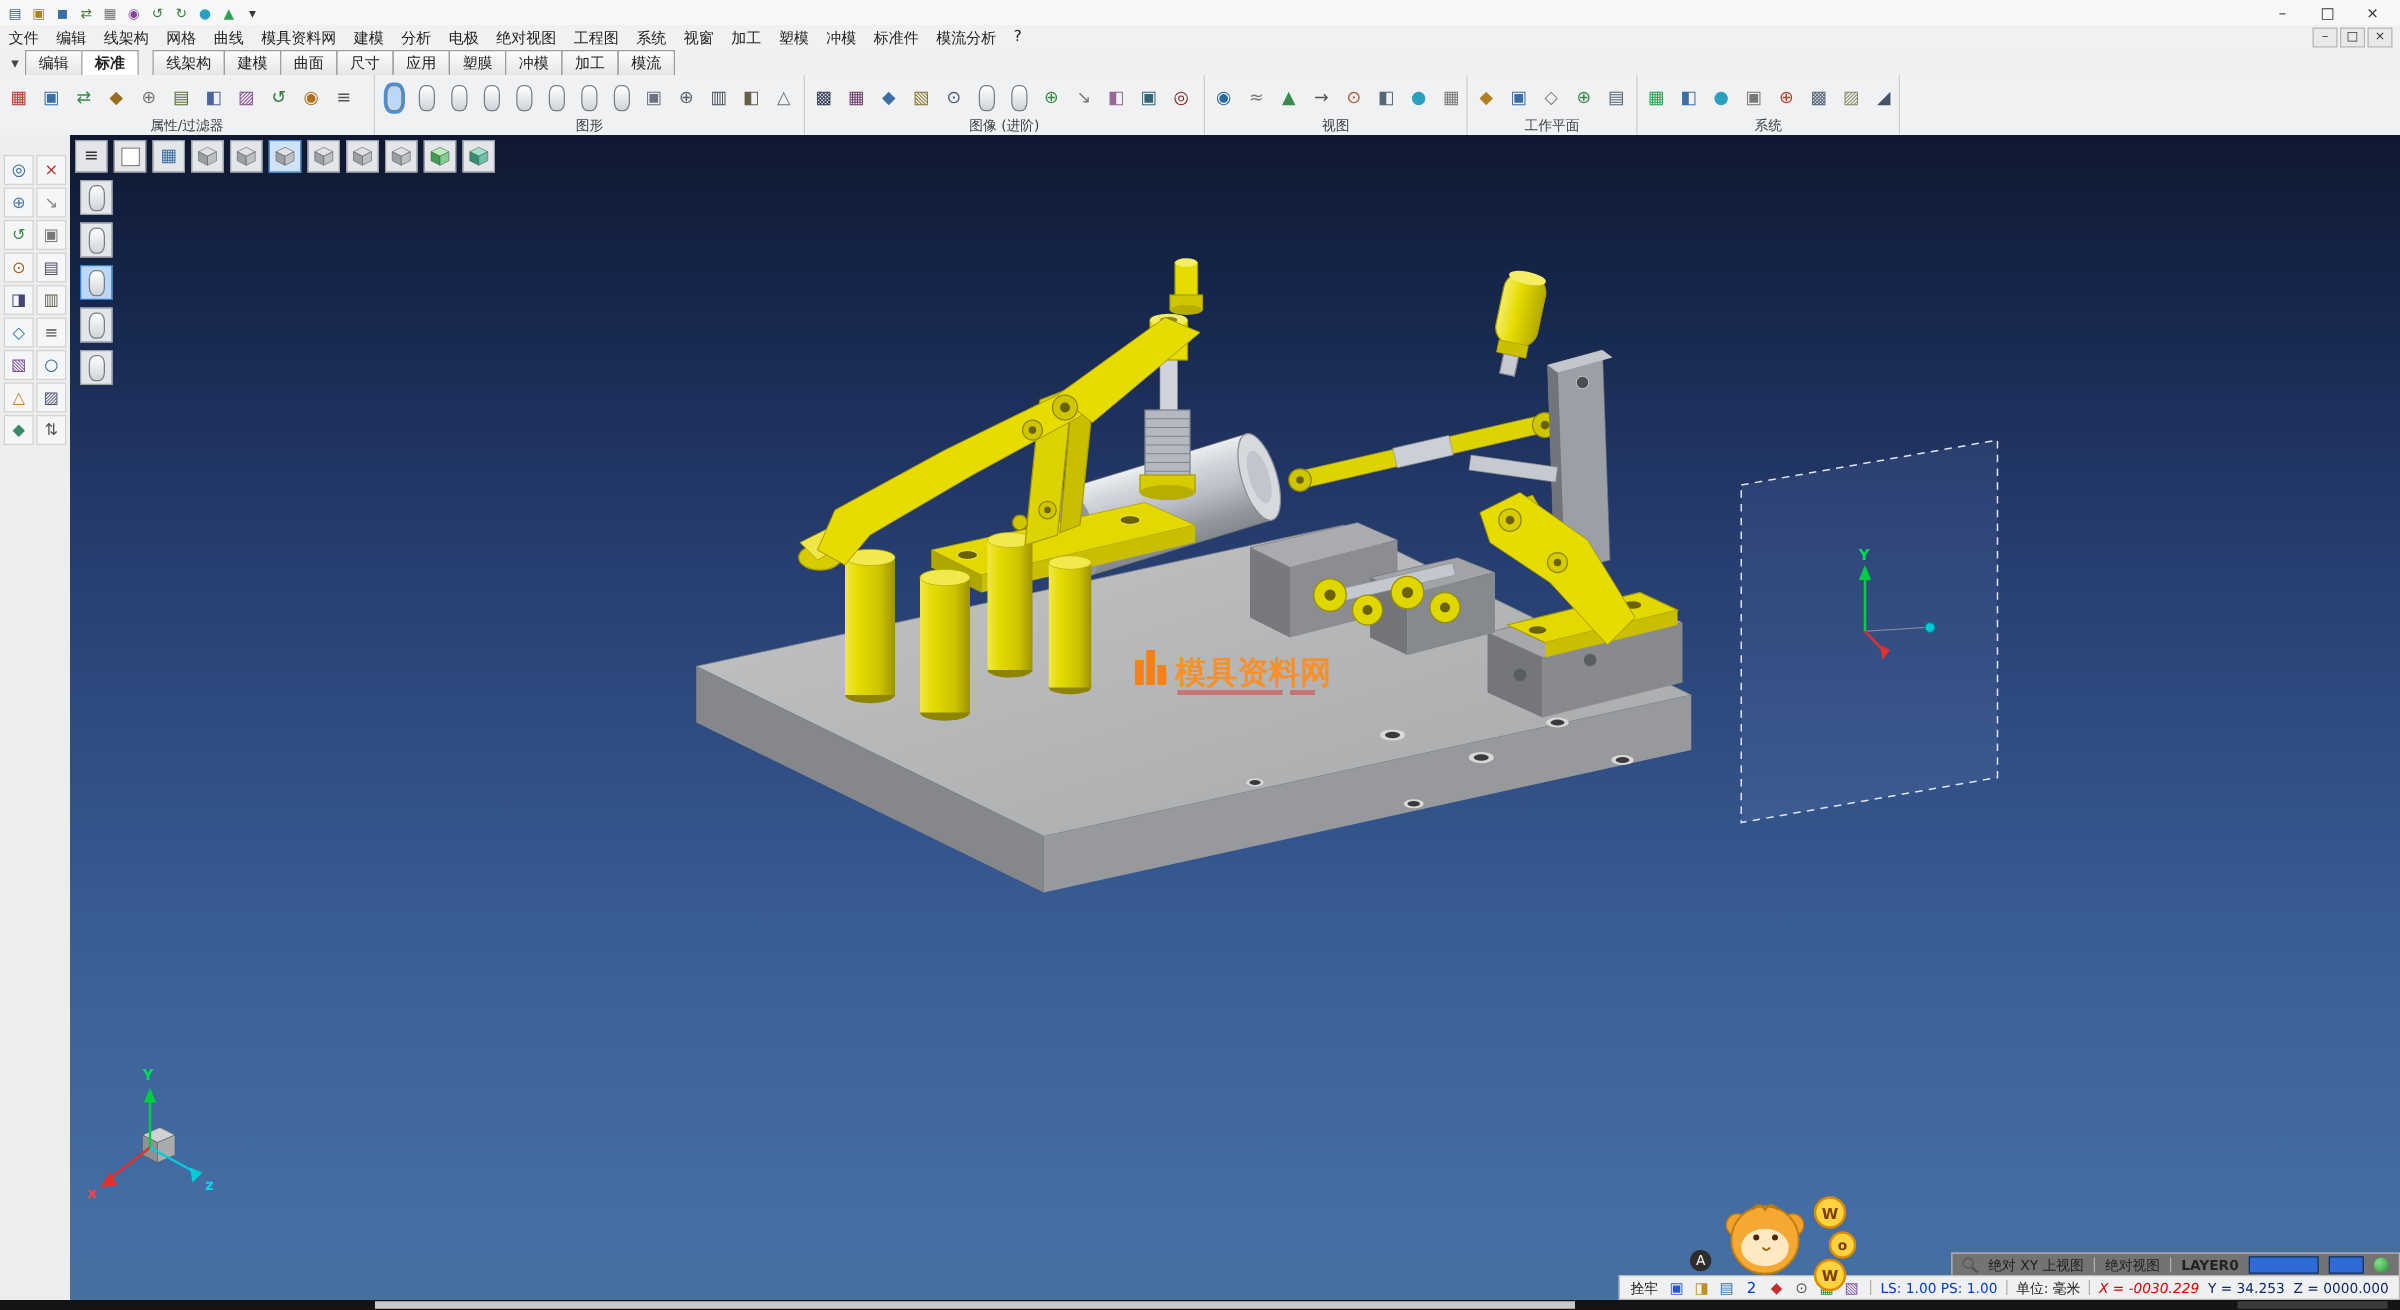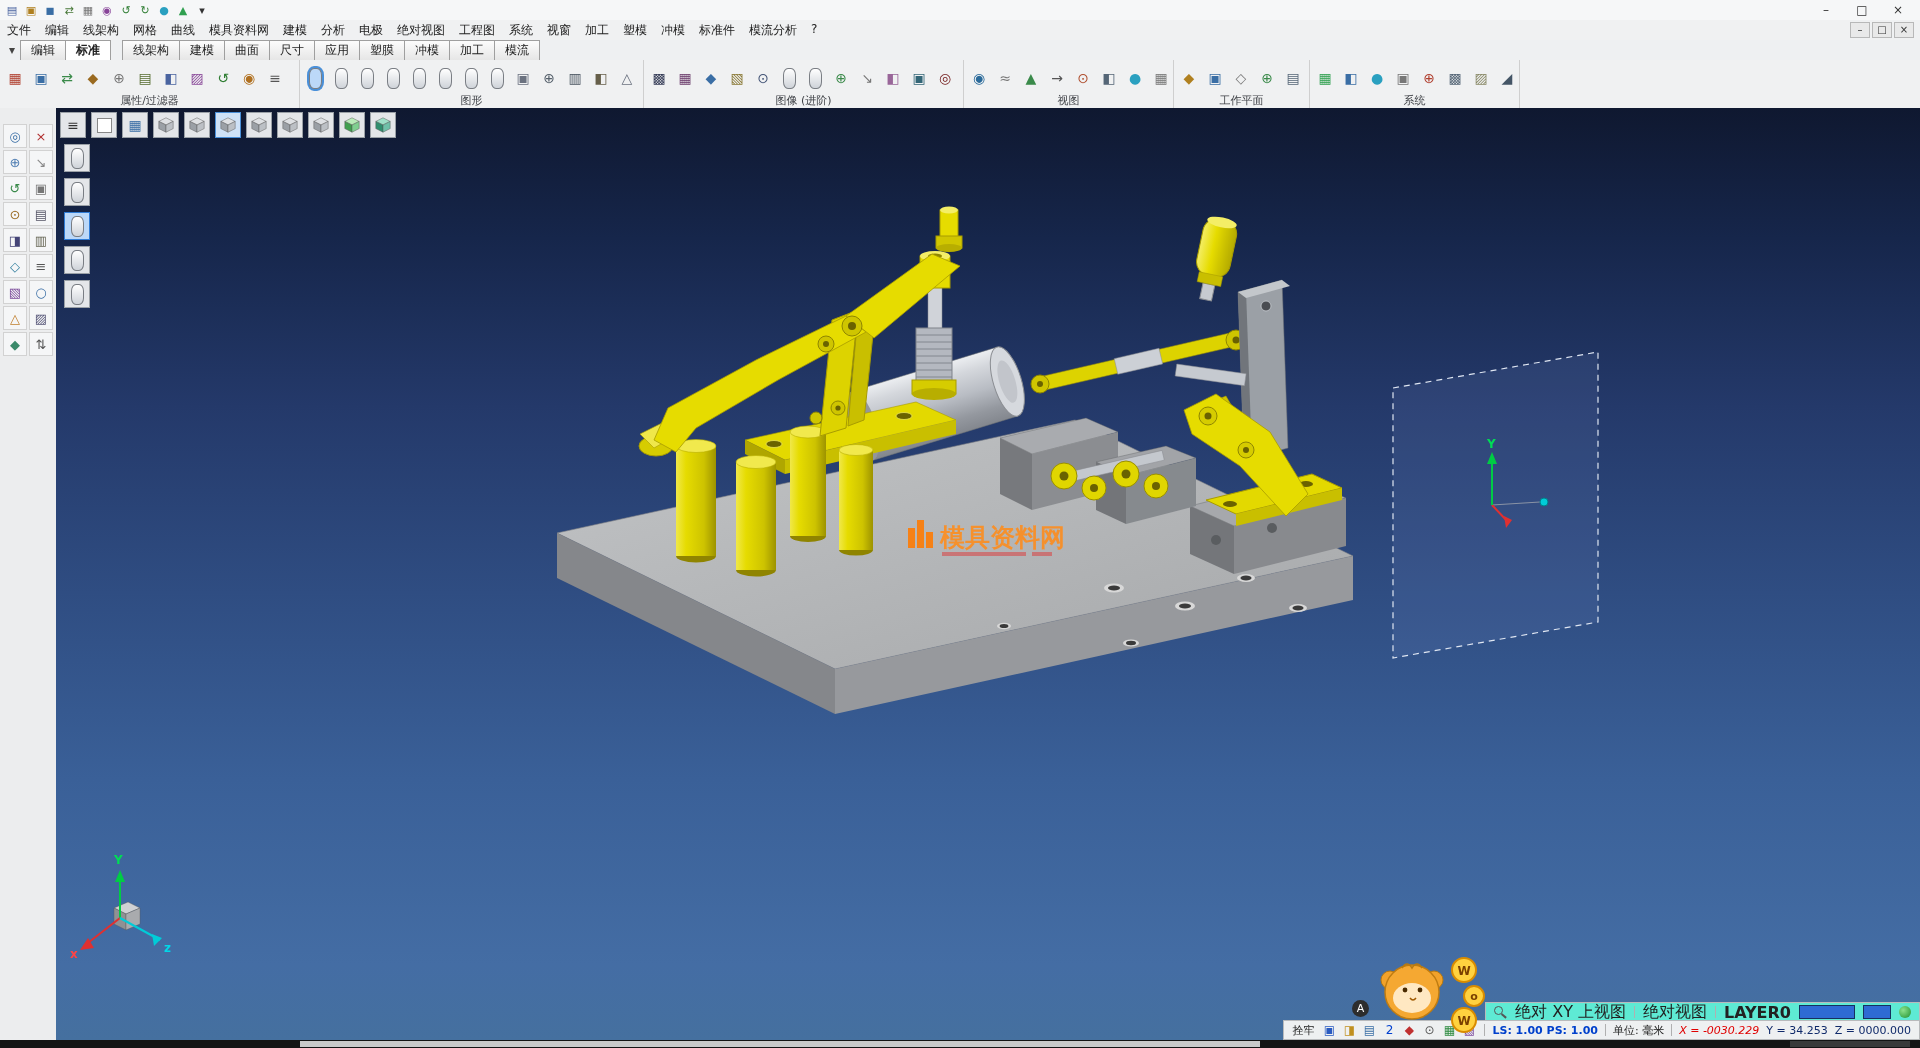--- a/index.html
+++ b/index.html
@@ -54,30 +54,30 @@
   .cube{display:block;}
   .cube-gray{--ct:#dfe1e4;--cl:#9ba0a6;--cr:#bcc0c5;}
   .cube-green{--ct:#b8ecb8;--cl:#3f9f4f;--cr:#7fcf8f;}
   .cube-green2{--ct:#9fe0c8;--cl:#2f8f6f;--cr:#6fc0a8;}
   .pill-col{position:absolute;left:8px;top:36px;display:flex;flex-direction:column;gap:6px;z-index:5;}
   .pill-btn{width:24px;height:26px;background:#e4e6e9;border:1px solid #9aa0a6;
             display:flex;align-items:center;justify-content:center;}
   .pill-btn.hl{background:#bcd8f8;border-color:#2f7cd6;}
   .scene{position:absolute;left:0;top:0;}
   
-  .status1{position:absolute;right:0;bottom:26px;height:18px;background:#5eead4;
-           border:1px solid #b8babc;display:flex;align-items:center;font-size:16px;
+  .status1{position:absolute;right:0;bottom:26px;height:18px;background:#737373;
+           border:1px solid #b8babc;display:flex;align-items:center;font-size:11px;
            padding:0 8px;gap:8px;z-index:20;color:#222;}
   .status2{position:absolute;right:0;bottom:8px;height:18px;background:#eef0f1;
            border:1px solid #b8babc;display:flex;align-items:center;font-size:11px;
            padding:0 8px;gap:7px;z-index:20;color:#222;}
   .sep{width:1px;height:12px;background:#b0b0b0;flex:none;}
   .sw1{width:54px;height:12px;background:#2e6bd4;border:1px solid #16305e;}
   .sw2{width:26px;height:12px;background:#2e6bd4;border:1px solid #16305e;}
-  .ls{color:#0040cc;font-weight:bold;}
+  .ls{color:#0040cc;}
   .coord-x{color:#e00000;font-style:italic;}
   .coord-yz{color:#102a6a;}
   .st-icon{width:16px;height:16px;display:flex;align-items:center;justify-content:center;font-size:12px;}
   .mag{width:13px;height:13px;position:relative;}
   .mag::before{content:"";position:absolute;width:7px;height:7px;border:1.5px solid #555;border-radius:50%;left:0;top:0;}
   .mag::after{content:"";position:absolute;width:6px;height:1.5px;background:#555;left:7px;top:9px;transform:rotate(40deg);}
   .gdot{width:12px;height:12px;border-radius:50%;background:radial-gradient(circle at 35% 35%,#8be28b,#1f8f2f);}
   .bottom-strip{position:absolute;left:0;right:0;bottom:0;height:8px;background:#141414;}
   .bs-seg{position:absolute;left:300px;top:1px;width:960px;height:6px;background:#c9c9c9;}
   .bs-seg2{position:absolute;right:10px;top:1px;width:120px;height:6px;background:#3a3a3a;}

